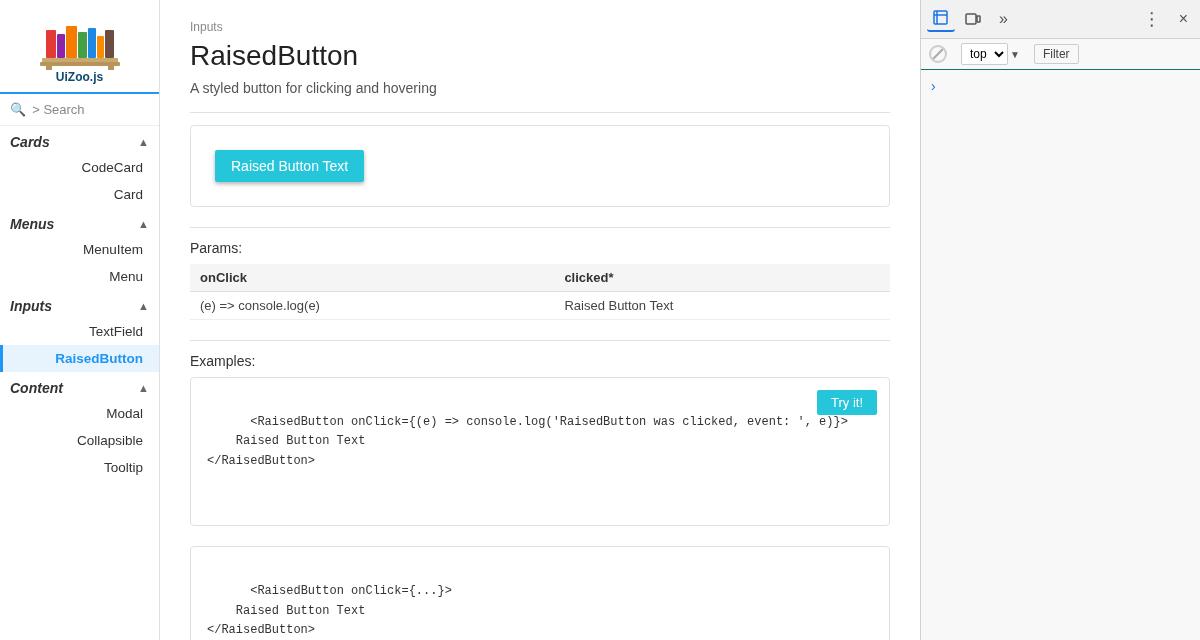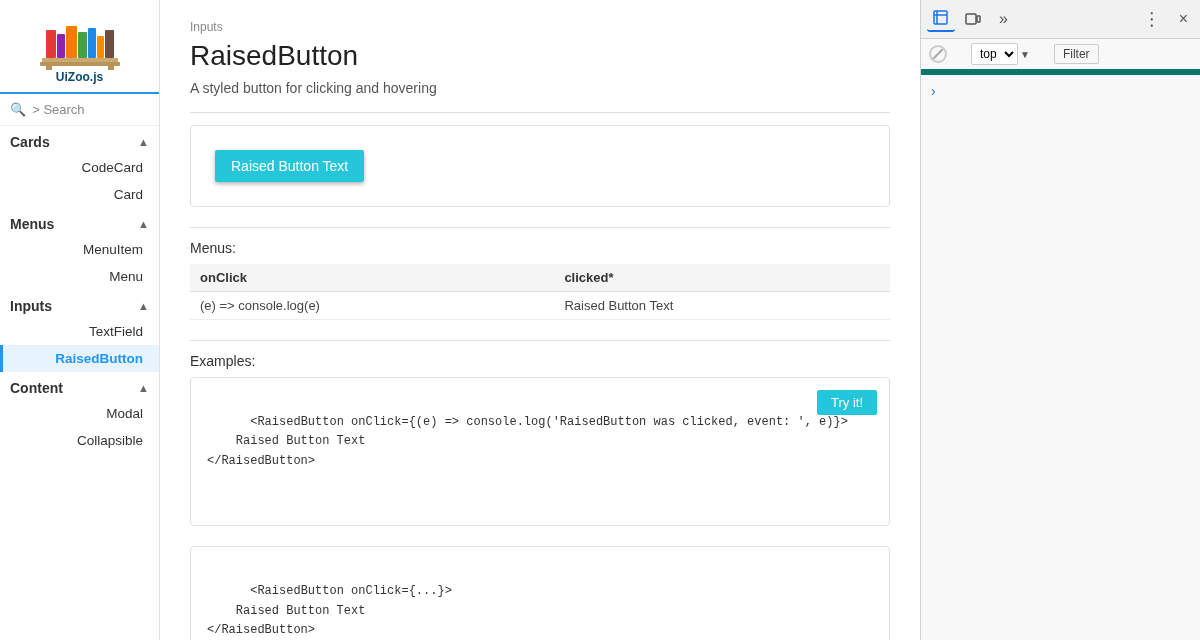--- a/index.html
+++ b/index.html
@@ -42,20 +42,21 @@
     }
     .sidebar-section-header {
       display: flex;
       align-items: center;
       justify-content: space-between;
       padding: 8px 10px 4px;
       font-size: 14px;
       font-weight: 600;
       color: #333;
       cursor: pointer;
+      font-style: italic;
     }
     .sidebar-section-header .chevron {
       font-size: 11px;
       color: #666;
     }
     .sidebar-item {
       padding: 6px 16px;
       font-size: 13.5px;
       color: #333;
       cursor: pointer;
@@ -223,23 +224,23 @@
       border: none;
       cursor: pointer;
       font-size: 16px;
       color: #555;
       padding: 2px 6px;
     }
     #devtools-filter-bar {
       display: flex;
       align-items: center;
       padding: 4px 8px;
-      border-bottom: 6px solid #0f766e;
+      border-bottom: 1px solid #0f766e;
       background: #f8f8f8;
-      gap: 24px;
+      gap: 14px;
     }
     .no-entry-icon {
       width: 18px;
       height: 18px;
       border-radius: 50%;
       border: 2px solid #ccc;
       display: flex;
       align-items: center;
       justify-content: center;
       font-size: 10px;
@@ -362,35 +363,38 @@
   <div class="sidebar-section-header">
     <span>Content</span>
     <span class="chevron">▲</span>
   </div>
   <div class="sidebar-item">
     <span>Modal</span>
   </div>
   <div class="sidebar-item">
     <span>Collapsible</span>
   </div>
+  <div class="sidebar-item">
+    <span>Tooltip</span>
+  </div>
 </div>
 
 <div id="main">
   <div class="breadcrumb">Inputs</div>
   <h1 class="page-title">RaisedButton</h1>
   <p class="page-desc">A styled button for clicking and hovering</p>
   <hr class="divider">
 
   <div class="demo-box">
     <button class="raised-button">Raised Button Text</button>
   </div>
   <hr class="divider">
 
   <div class="params-section">
-    <div class="params-label">Menus:</div>
+    <div class="params-label">Params:</div>
     <table class="params-table">
       <thead>
         <tr>
           <th>onClick</th>
           <th>clicked*</th>
         </tr>
       </thead>
       <tbody>
         <tr>
           <td>(e) =&gt; console.log(e)</td>

